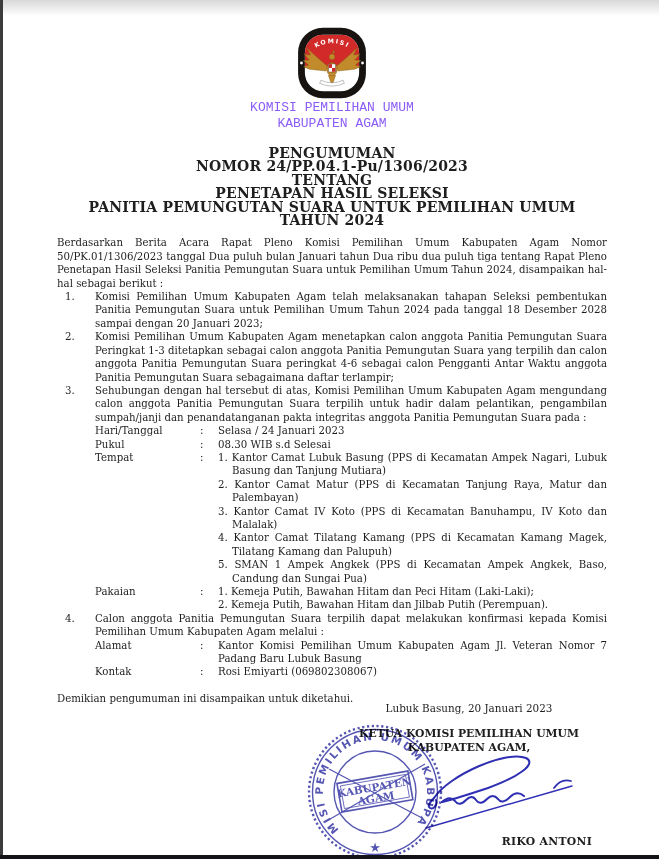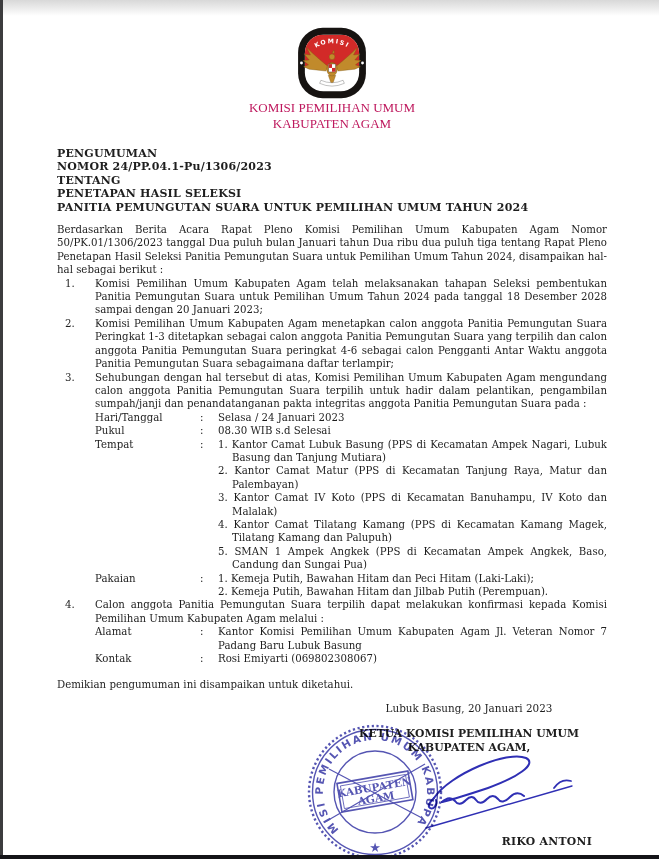--- a/index.html
+++ b/index.html
@@ -14,26 +14,26 @@
   }
   .top-shade{ position:absolute; top:0; left:0; width:100%; height:16px;
     background:linear-gradient(#d8d8d8,#ffffff); pointer-events:none;}
   .edge-left{ position:absolute; top:0; left:0; width:3px; height:100%; background:#3c3c3e;}
   .edge-bottom{ position:absolute; bottom:0; left:0; width:100%; height:4px; background:#141418;}
   .content{ padding:26px 52px 0 57px; width:659px; }
 
   
   .kop{ text-align:center; }
   .logo{ display:block; margin:0 auto; }
-  .org{ font-family:Liberation Serif, serif;
-        font-size:13px; line-height:16px; color:#be185d;text-align:center; }
-
-  
-  .title-block{ text-align:left; margin-top:15px; font-weight:bold;
-        font-size:11px; line-height:13.4px; letter-spacing:.2px;}
+  .org{ font-family:Liberation Mono, monospace;
+        font-size:13px; line-height:16px; color:#8b5cf6;text-align:center; }
+
+  
+  .title-block{ text-align:center; margin-top:15px; font-weight:bold;
+        font-size:14px; line-height:13.4px; letter-spacing:.2px;}
 
   
   .body-text{ font-size:10.2px; line-height:13.4px; text-align:justify; }
   .intro{ margin-top:9px; }
   .num-item{ display:flex; }
   .num{ width:38px; padding-left:8px; flex:none; }
   .item-body{ flex:1; }
   .drow{ display:flex; }
   .dlabel{ width:105px; flex:none; }
   .dcolon{ width:18px; flex:none; }

